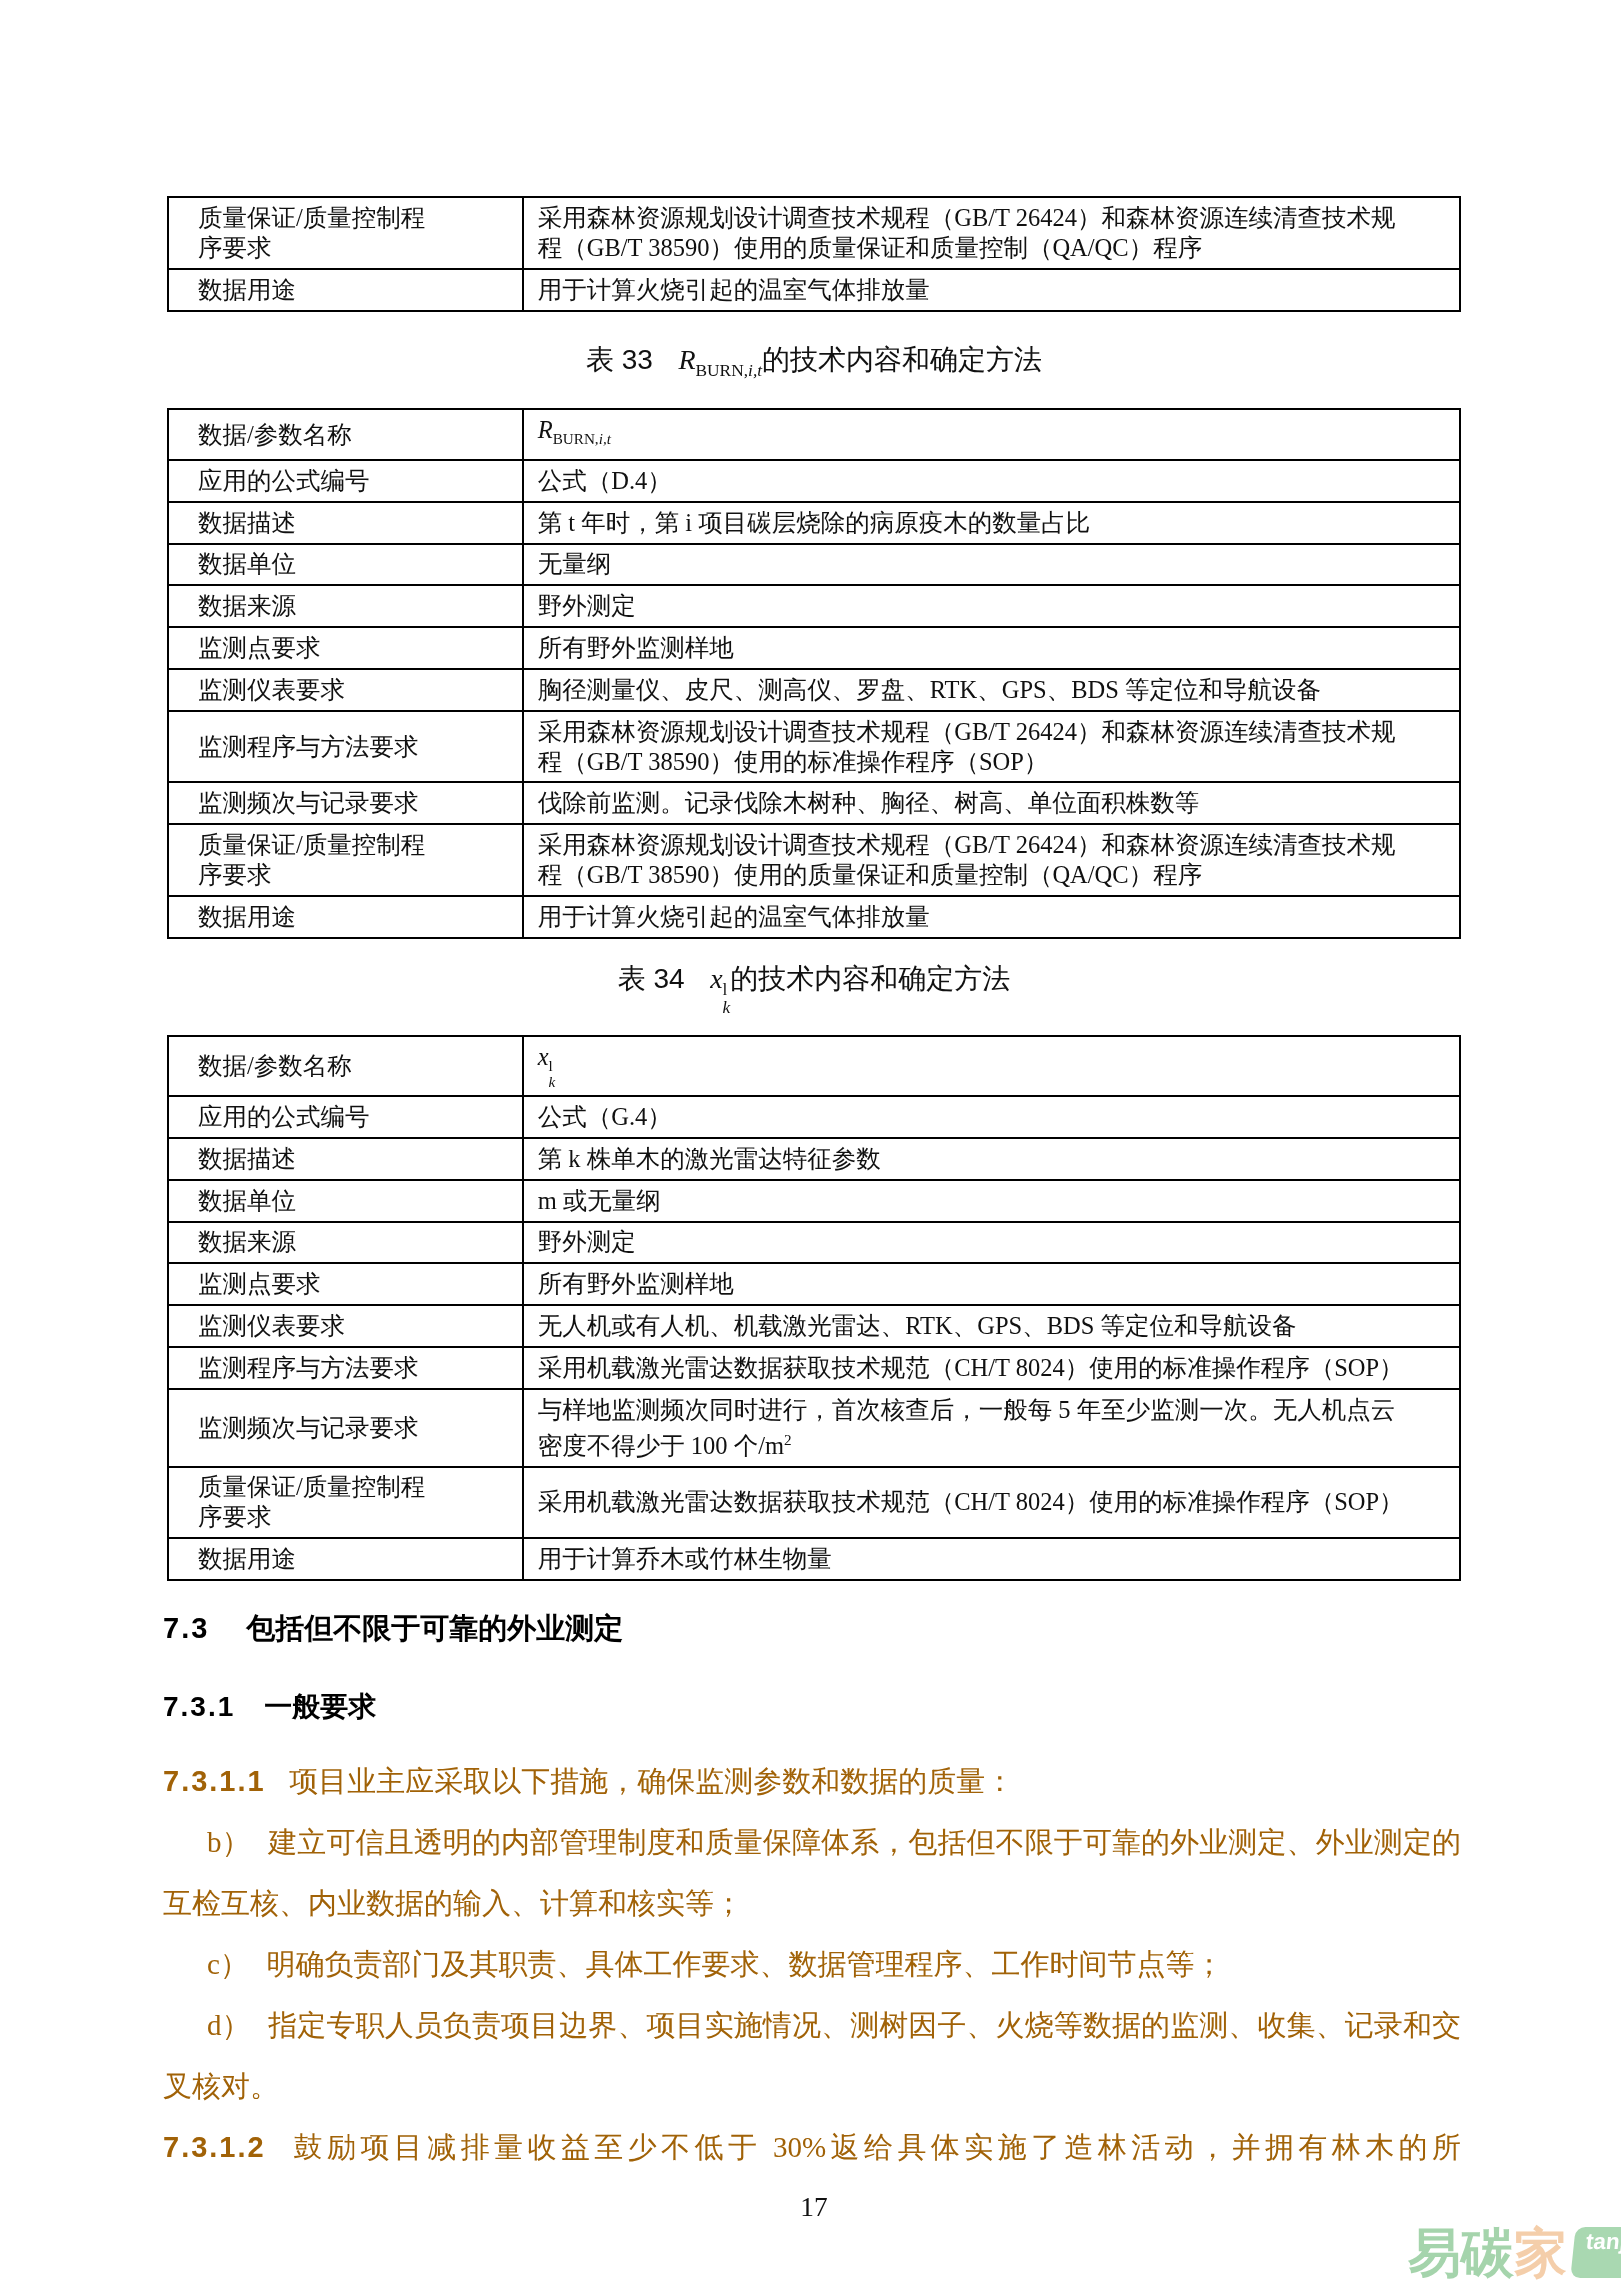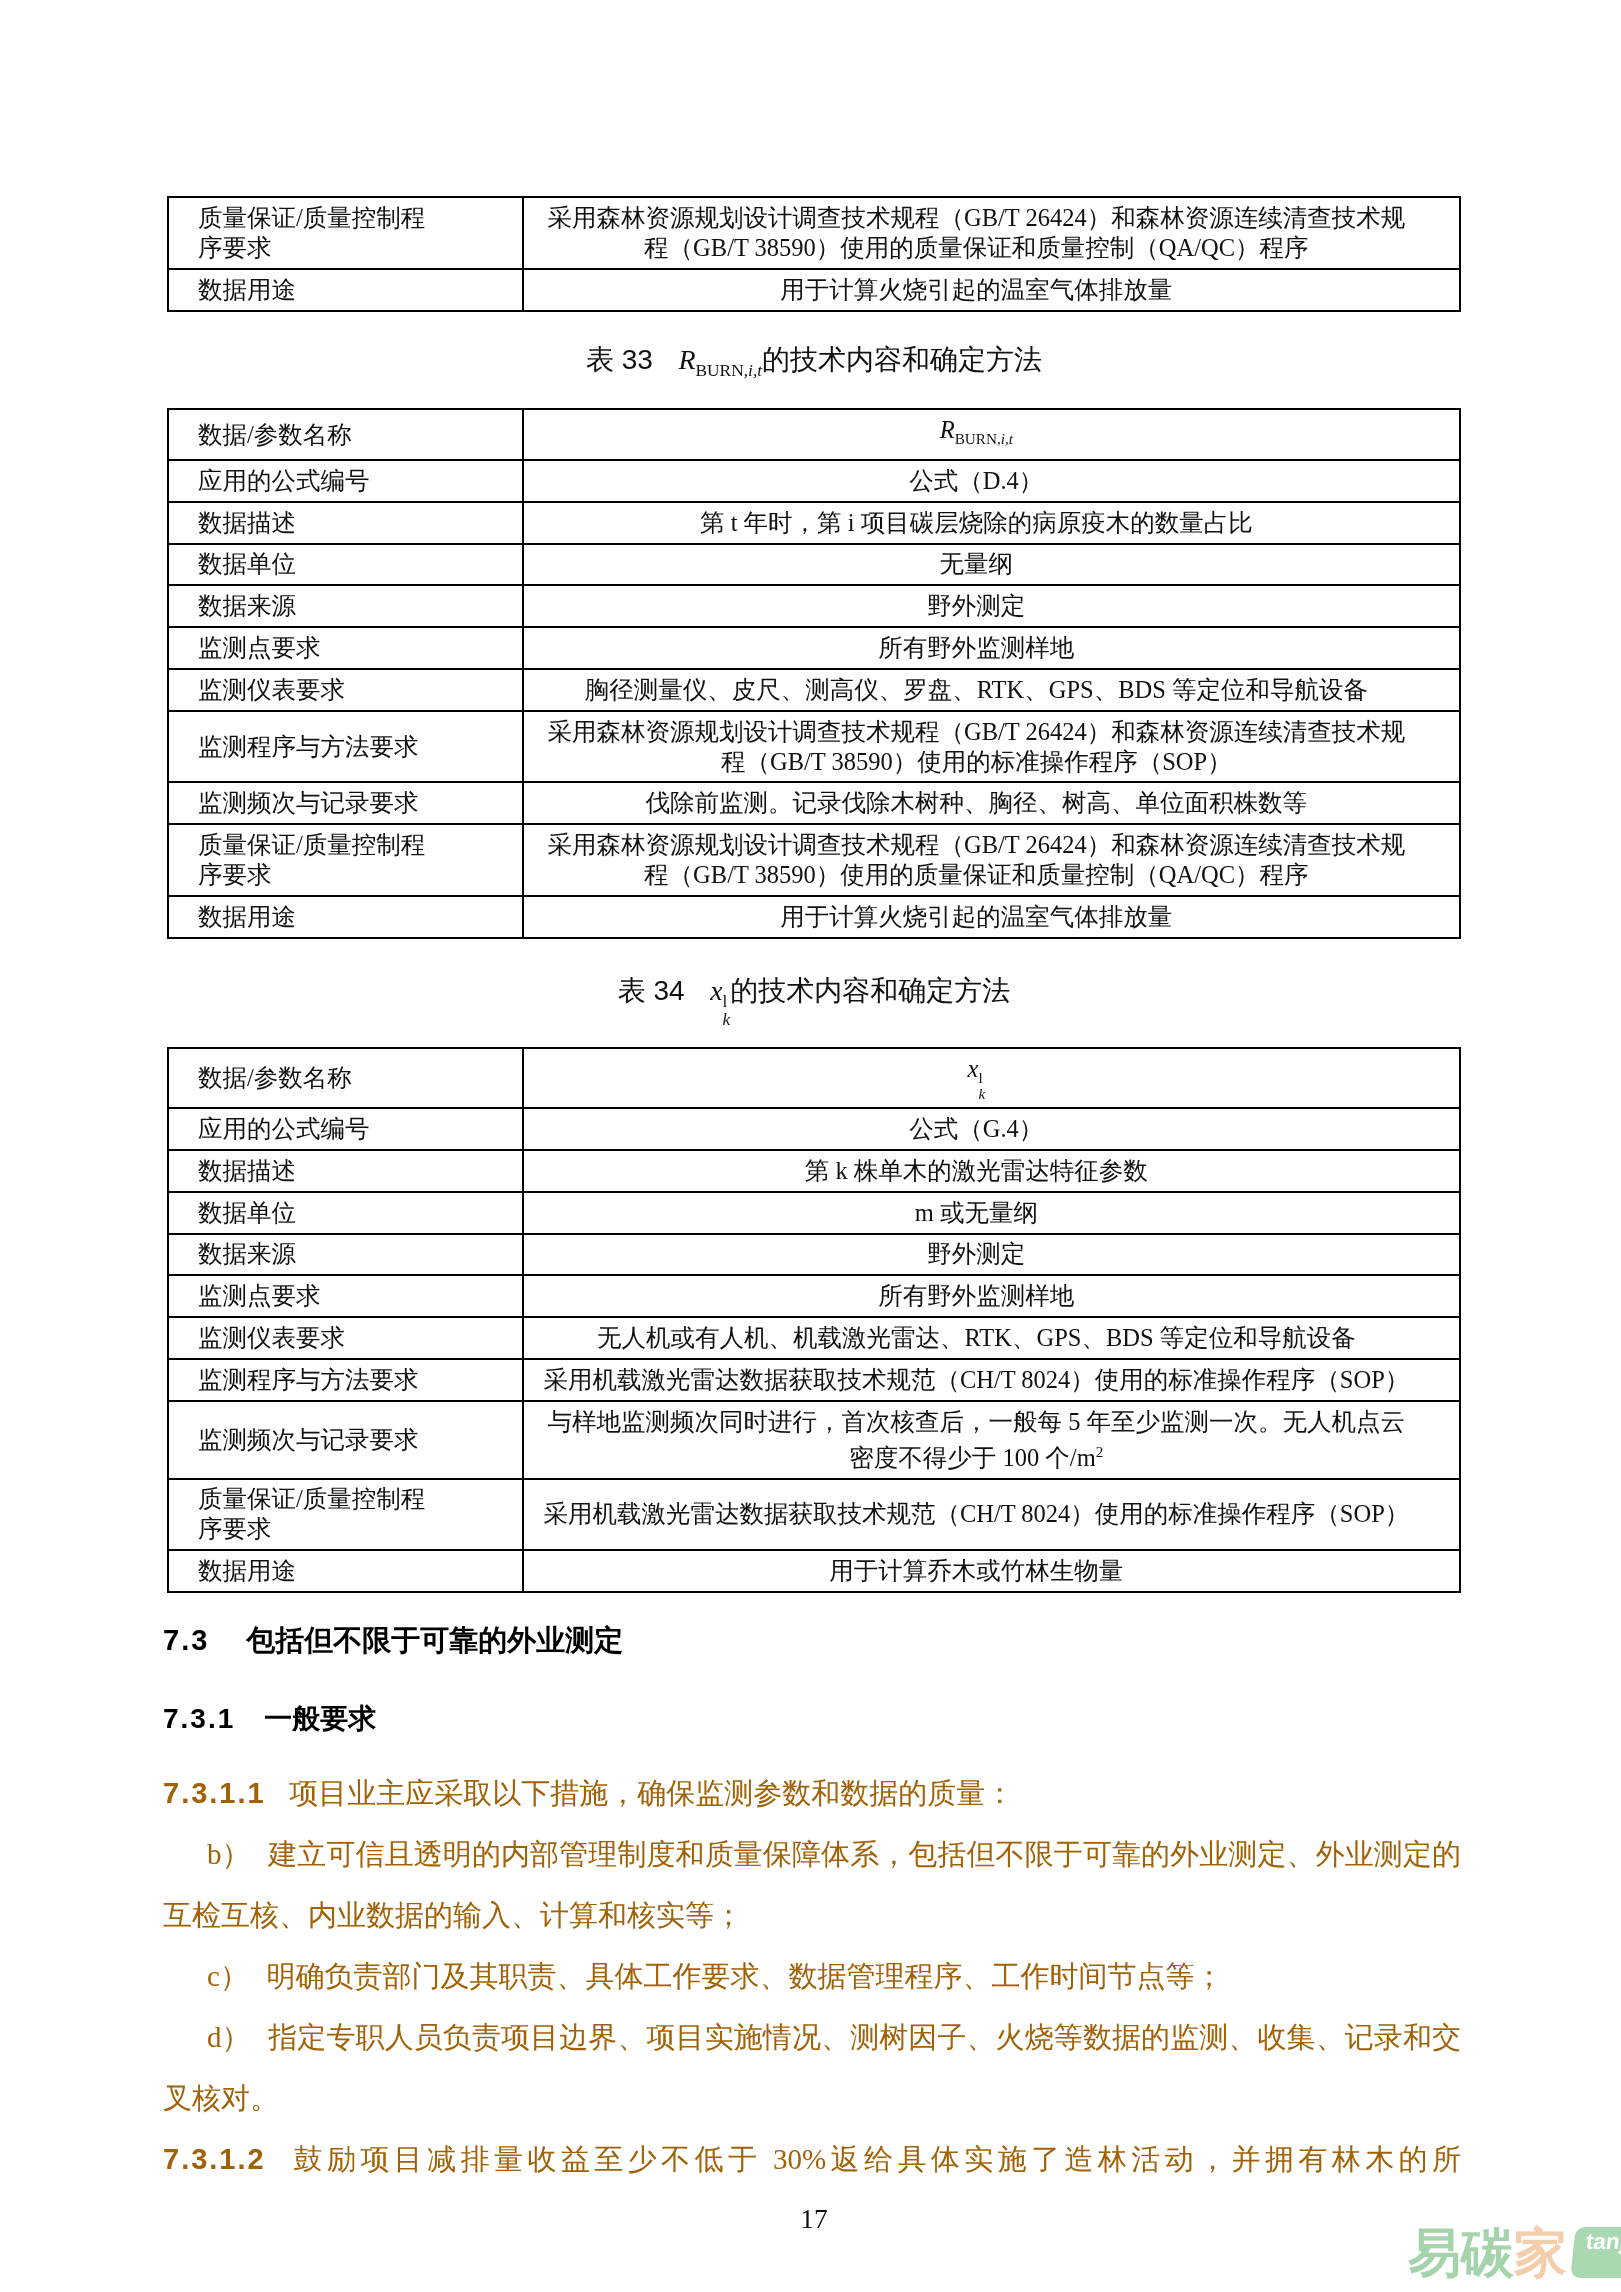--- a/index.html
+++ b/index.html
@@ -25,34 +25,33 @@
   table.doc-table td {
     border:2px solid #000;
     vertical-align:middle;
   }
   td.label-cell {
     width:355px;
     padding:4.9px 74px 4.9px 29px;
   }
   td.value-cell {
     padding:4.9px 44px 4.9px 13.7px;
-    text-align:center;
   }
   .top-table { margin-top:196px; }
 
   
   .caption {
     width:1294px; margin-left:167px;
     text-align:center;
     font-family:"Liberation Sans","DejaVu Sans",sans-serif;
     font-weight:normal;
     font-size:28px; line-height:45px;
   }
   .caption33 { margin-top:25.5px; margin-bottom:15.7px; }
-  .caption34 { margin-top:29px; margin-bottom:17.6px; }
+  .caption34 { margin-top:17px; margin-bottom:17.6px; }
   .cap-gap { display:inline-block; width:25.5px; }
   .caption .formula { font-family:"Liberation Serif","DejaVu Serif",serif; }
 
   
   .formula i { font-style:italic; }
   .formula sub { font-size:0.62em; }
   .formula sub .roman { font-style:normal; }
   .supsub {
     display:inline-flex; flex-direction:column; align-items:flex-start;
     font-size:0.62em; line-height:1.05; vertical-align:-0.42em;

